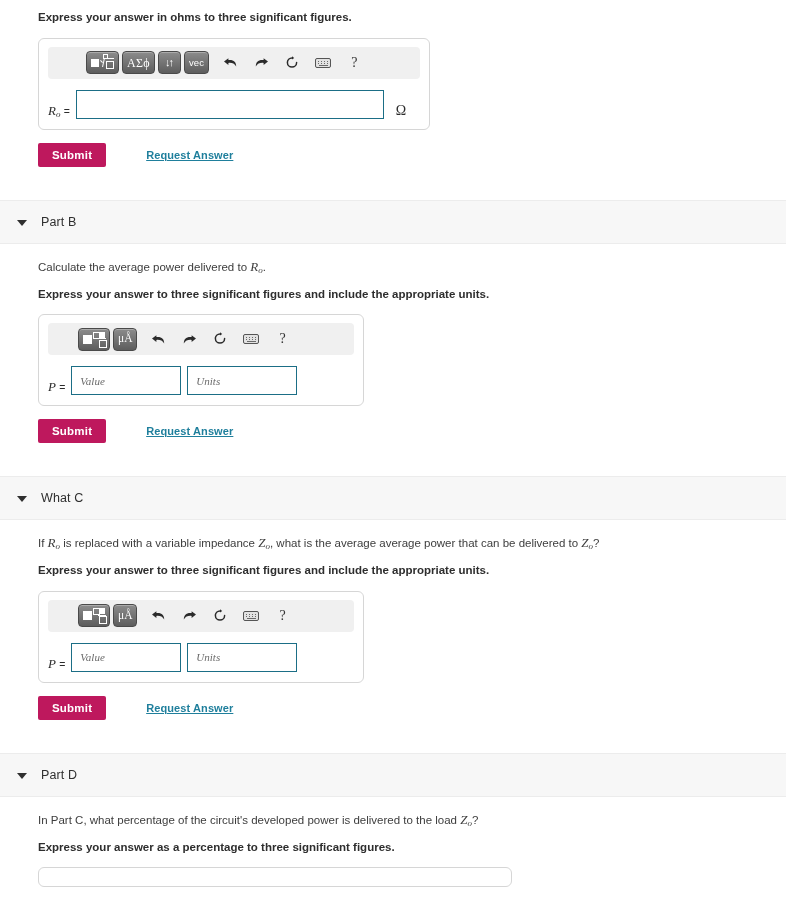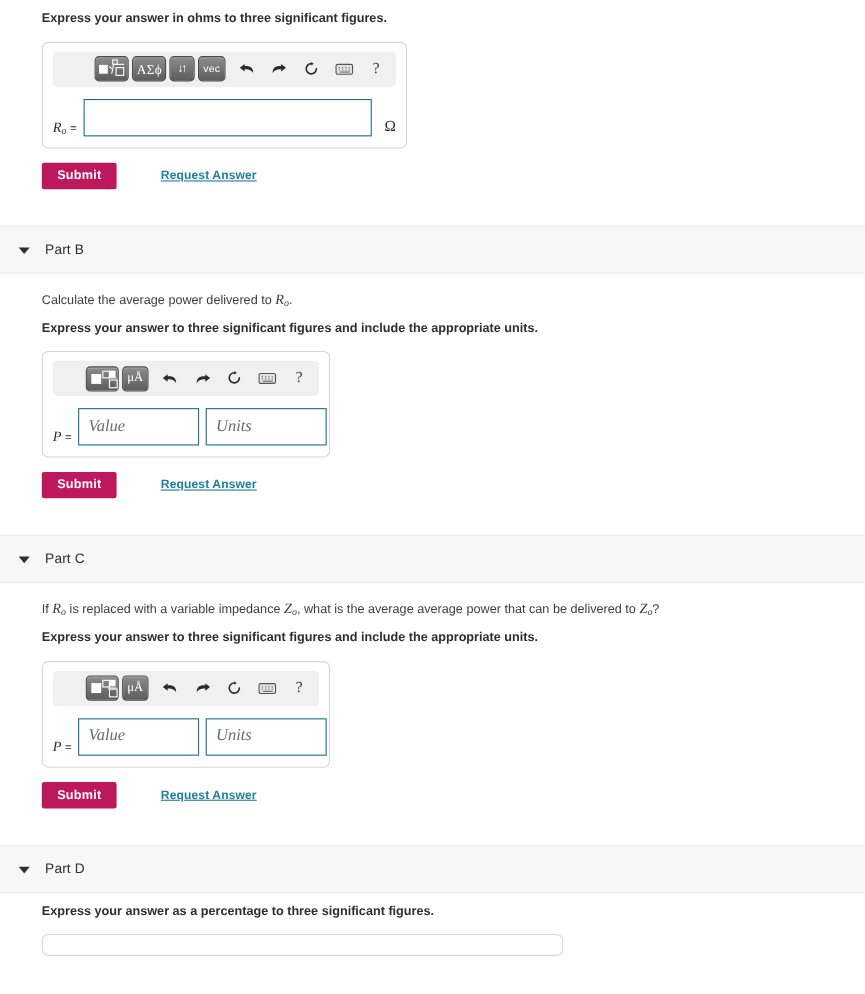--- a/index.html
+++ b/index.html
@@ -84,22 +84,22 @@
 
   
   .answer-box {
     border: 1px solid #d6d6d6;
     border-radius: 6px;
     background: #ffffff;
     box-sizing: border-box;
     margin-top: 12px;
     padding: 8px 9px 10px 9px;
   }
-  .answer-box.w-a  { width: 332px; }
-  .answer-box.w-bc { width: 262px; }
+  .answer-box.w-a  { width: 392px; }
+  .answer-box.w-bc { width: 326px; }
   .answer-box.w-d  { width: 474px; }
 
   
   .toolbar {
     background: #f0f0f0;
     border-radius: 4px;
     height: 32px;
     display: flex;
     align-items: center;
     box-sizing: border-box;
@@ -259,23 +259,23 @@
   }
 
   .ans-input {
     border: 1px solid #1b6e86;
     background: #fff;
     height: 29px;
     box-sizing: border-box;
     outline: none;
     font-family: "Liberation Serif", serif;
     font-style: italic;
-    font-size: 15px;
+    font-size: 11px;
     color: #0c4a6e;
-    padding: 16px 8px;
+    padding: 1px 8px;
     border-radius: 0;
   }
   .ans-input::placeholder {
     color: #6b6b6b;
     font-style: italic;
     opacity: 1;
   }
   .ans-input.wide-a { width: 308px; }
   .ans-input.val    { width: 110px; }
   .ans-input.unit   { width: 110px; margin-left: 6px; }
@@ -471,21 +471,21 @@
         <a class="link-request">Request Answer</a>
       </div>
     </div>
   </div>
 
   <div class="spacer-33"></div>
 
   <div>
     <div class="part-header">
       <span class="chevron"></span>
-      <span class="part-title">Part C</span>
+      <span class="part-title">What C</span>
     </div>
 
     <div class="part-body">
       <p class="q-text"><span>If </span><span class="mth"><span>R</span><sub>o</sub></span><span> is replaced with a variable impedance </span><span class="mth"><span>Z</span><sub>o</sub></span><span>, what is the average average power that can be delivered to </span><span class="mth"><span>Z</span><sub>o</sub></span><span>?</span></p>
 
       <p class="q-instr">Express your answer to three significant figures and include the appropriate units.</p>
 
       <div class="answer-box w-bc">
         <div class="toolbar indent-bc">
           <div class="tbtn">
@@ -549,20 +549,21 @@
 
   <div class="spacer-33"></div>
 
   <div>
     <div class="part-header">
       <span class="chevron"></span>
       <span class="part-title">Part D</span>
     </div>
 
     <div class="part-body">
+      <p class="q-text"><span>In Part C, what percentage of the circuit's developed power is delivered to the load </span><span class="mth"><span>Z</span><sub>o</sub></span><span>?</span></p>
 
       <p class="q-instr">Express your answer as a percentage to three significant figures.</p>
 
       <div class="answer-box w-d">
         
 
         
       </div>
     </div>
   </div>

